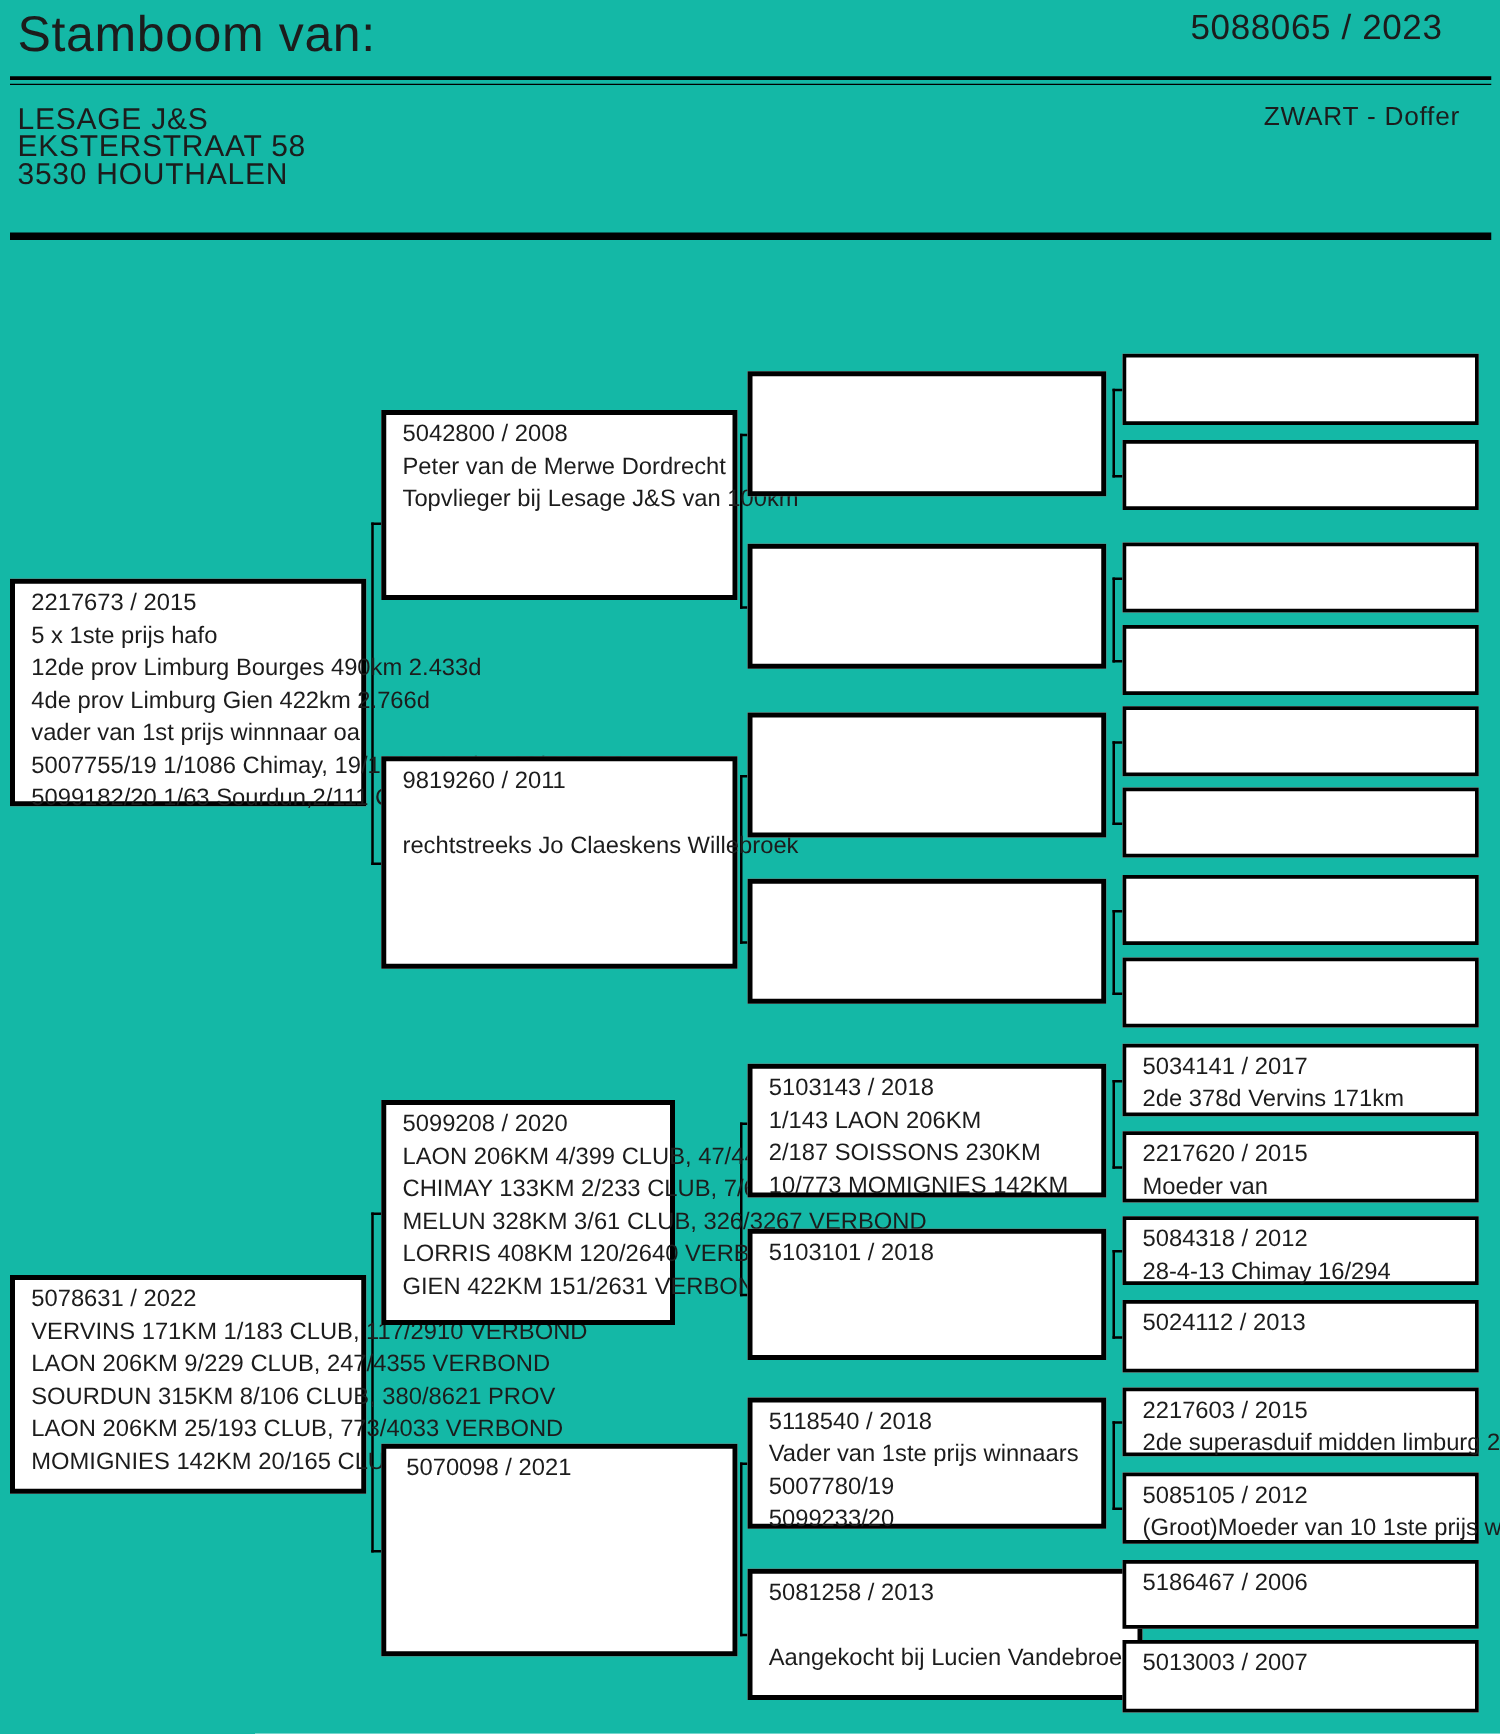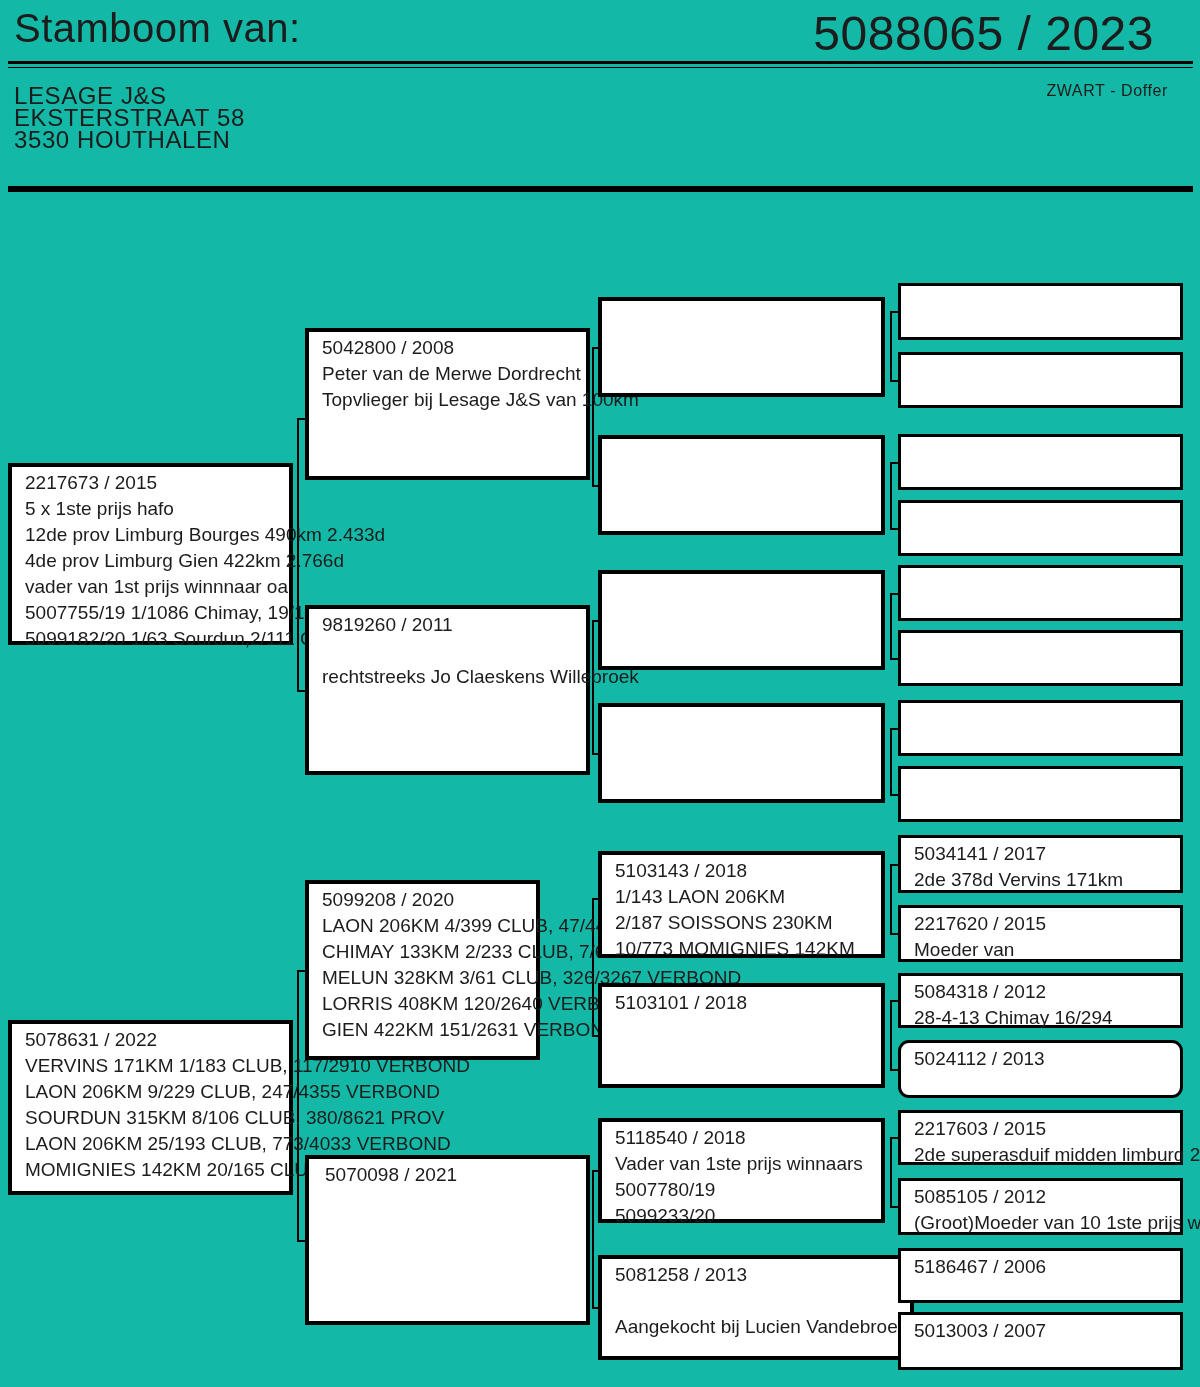--- a/index.html
+++ b/index.html
@@ -2,30 +2,30 @@
 <html><head>
 <meta charset="utf-8">
 <style>
   html,body{margin:0;padding:0;background:#ffffff;}
   .page{
     position:relative;width:1200px;height:1387px;background:#14b8a6;
     font-family:Liberation Sans, sans-serif;color:#1c1c1c;overflow:hidden;
   }
   
   .hdr-title{position:absolute;left:14px;top:6px;font-size:40px;letter-spacing:.5px;white-space:nowrap;}
-  .hdr-ring{position:absolute;right:46px;top:6px;font-size:48px;letter-spacing:.5px;white-space:nowrap;}
+  .hdr-ring{position:absolute;right:46px;top:6px;font-size:28px;letter-spacing:.5px;white-space:nowrap;}
   .rule{position:absolute;left:8px;width:1185px;background:#000;}
   .rule-a{top:61px;height:3px;}
   .rule-b{top:67px;height:1px;}
   .rule-c{top:186px;height:6px;}
   .addr{position:absolute;left:14px;font-size:24px;letter-spacing:.6px;white-space:nowrap;}
   .addr-1{top:82px;}
   .addr-2{top:104px;}
   .addr-3{top:126px;}
-  .hdr-color{position:absolute;right:32px;top:82px;font-size:16px;letter-spacing:.6px;white-space:nowrap;}
+  .hdr-color{position:absolute;right:32px;top:82px;font-size:21px;letter-spacing:.6px;white-space:nowrap;}
   
   .tree{position:absolute;left:0;top:0;width:1200px;height:1387px;}
   .box{
     position:absolute;background:#ffffff;border:4px solid #000;
     box-sizing:border-box;padding:3px 0 0 13px;overflow:visible;
   }
   .bline{
     height:26px;line-height:26px;font-size:19px;white-space:nowrap;overflow:visible;
   }
   .cl{position:absolute;background:#000;}
@@ -166,21 +166,21 @@
         <div class="bline">2de 378d Vervins 171km</div>
       </div>
       <div class="box" style="left: 898px; top: 905px; width: 285px; height: 57px; border-width: 3px;">
         <div class="bline">2217620 / 2015</div>
         <div class="bline">Moeder van</div>
       </div>
       <div class="box" style="left: 898px; top: 973px; width: 285px; height: 55px; border-width: 3px;">
         <div class="bline">5084318 / 2012</div>
         <div class="bline">28-4-13 Chimay 16/294</div>
       </div>
-      <div class="box" style="left: 898px; top: 1040px; width: 285px; height: 58px; border-width: 3px; border-radius: 11px;">
+      <div class="box" style="left: 898px; top: 1040px; width: 285px; height: 58px; border-width: 3px;">
         <div class="bline">5024112 / 2013</div>
       </div>
       <div class="box" style="left: 898px; top: 1110px; width: 285px; height: 55px; border-width: 3px;">
         <div class="bline">2217603 / 2015</div>
         <div class="bline">2de superasduif midden limburg 201</div>
       </div>
       <div class="box" style="left: 898px; top: 1178px; width: 285px; height: 57px; border-width: 3px;">
         <div class="bline">5085105 / 2012</div>
         <div class="bline">(Groot)Moeder van 10 1ste prijs winn</div>
       </div>

